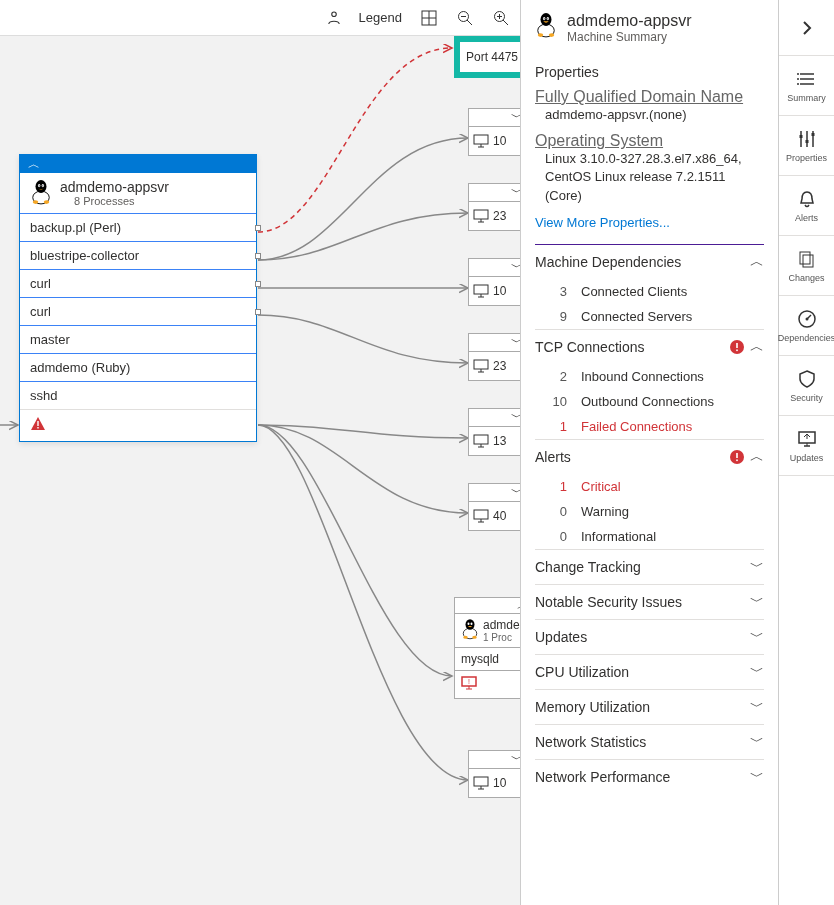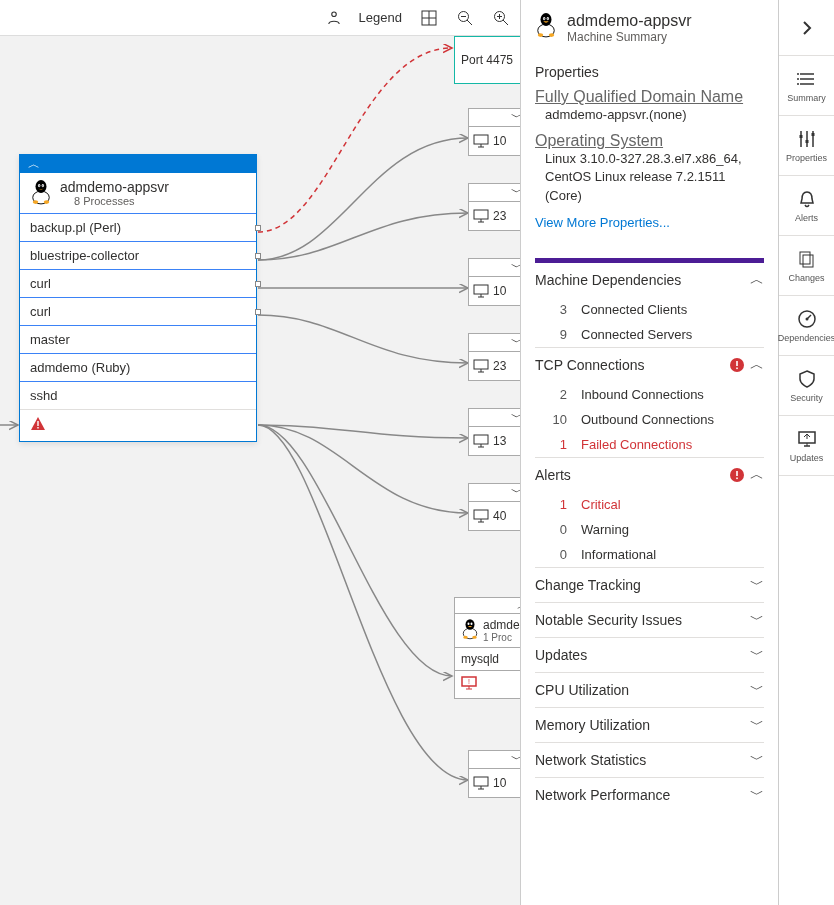--- a/index.html
+++ b/index.html
@@ -92,22 +92,22 @@
   .node-card .alert-row {
     border-top: 1px solid #e1dfdd;
     padding: 6px 10px;
   }
   
   .port-node {
     position: absolute;
     left: 454px; top: 36px;
     width: 80px;
     background: #fff;
-    border: 1px solid #14b8a6;
-    padding: 16px 6px;
+    border: 6px solid #14b8a6;
+    padding: 8px 6px;
     font-size: 12px;
   }
   
   .mini-node {
     position: absolute;
     background: #fff;
     border: 1px solid #aaa;
     width: 60px;
   }
   .mini-node .mini-header {
@@ -459,21 +459,21 @@
     </div>
   </div>
   <div class="p-body">
     <div class="sec-title">Properties</div>
     <div class="kv-label">Fully Qualified Domain Name</div>
     <div class="kv-val">admdemo-appsvr.(none)</div>
     <div class="kv-label">Operating System</div>
     <div class="kv-val">Linux 3.10.0-327.28.3.el7.x86_64, CentOS Linux release 7.2.1511 (Core)</div>
     <span class="link">View More Properties...</span>
 
-    <div class="sec-row first" style="margin-top:28px;border-top:5px solid #4c1d95">
+    <div class="sec-row first" style="margin-top:14px;border-top:1px solid #4c1d95">
       <span class="sec-label">Machine Dependencies</span>
       <span class="chev">︿</span>
     </div>
     <div class="item-list">
       <div class="item">
           <span class="num">3</span>
           <span class="lbl">Connected Clients</span>
         </div>
       <div class="item">
           <span class="num">9</span>

